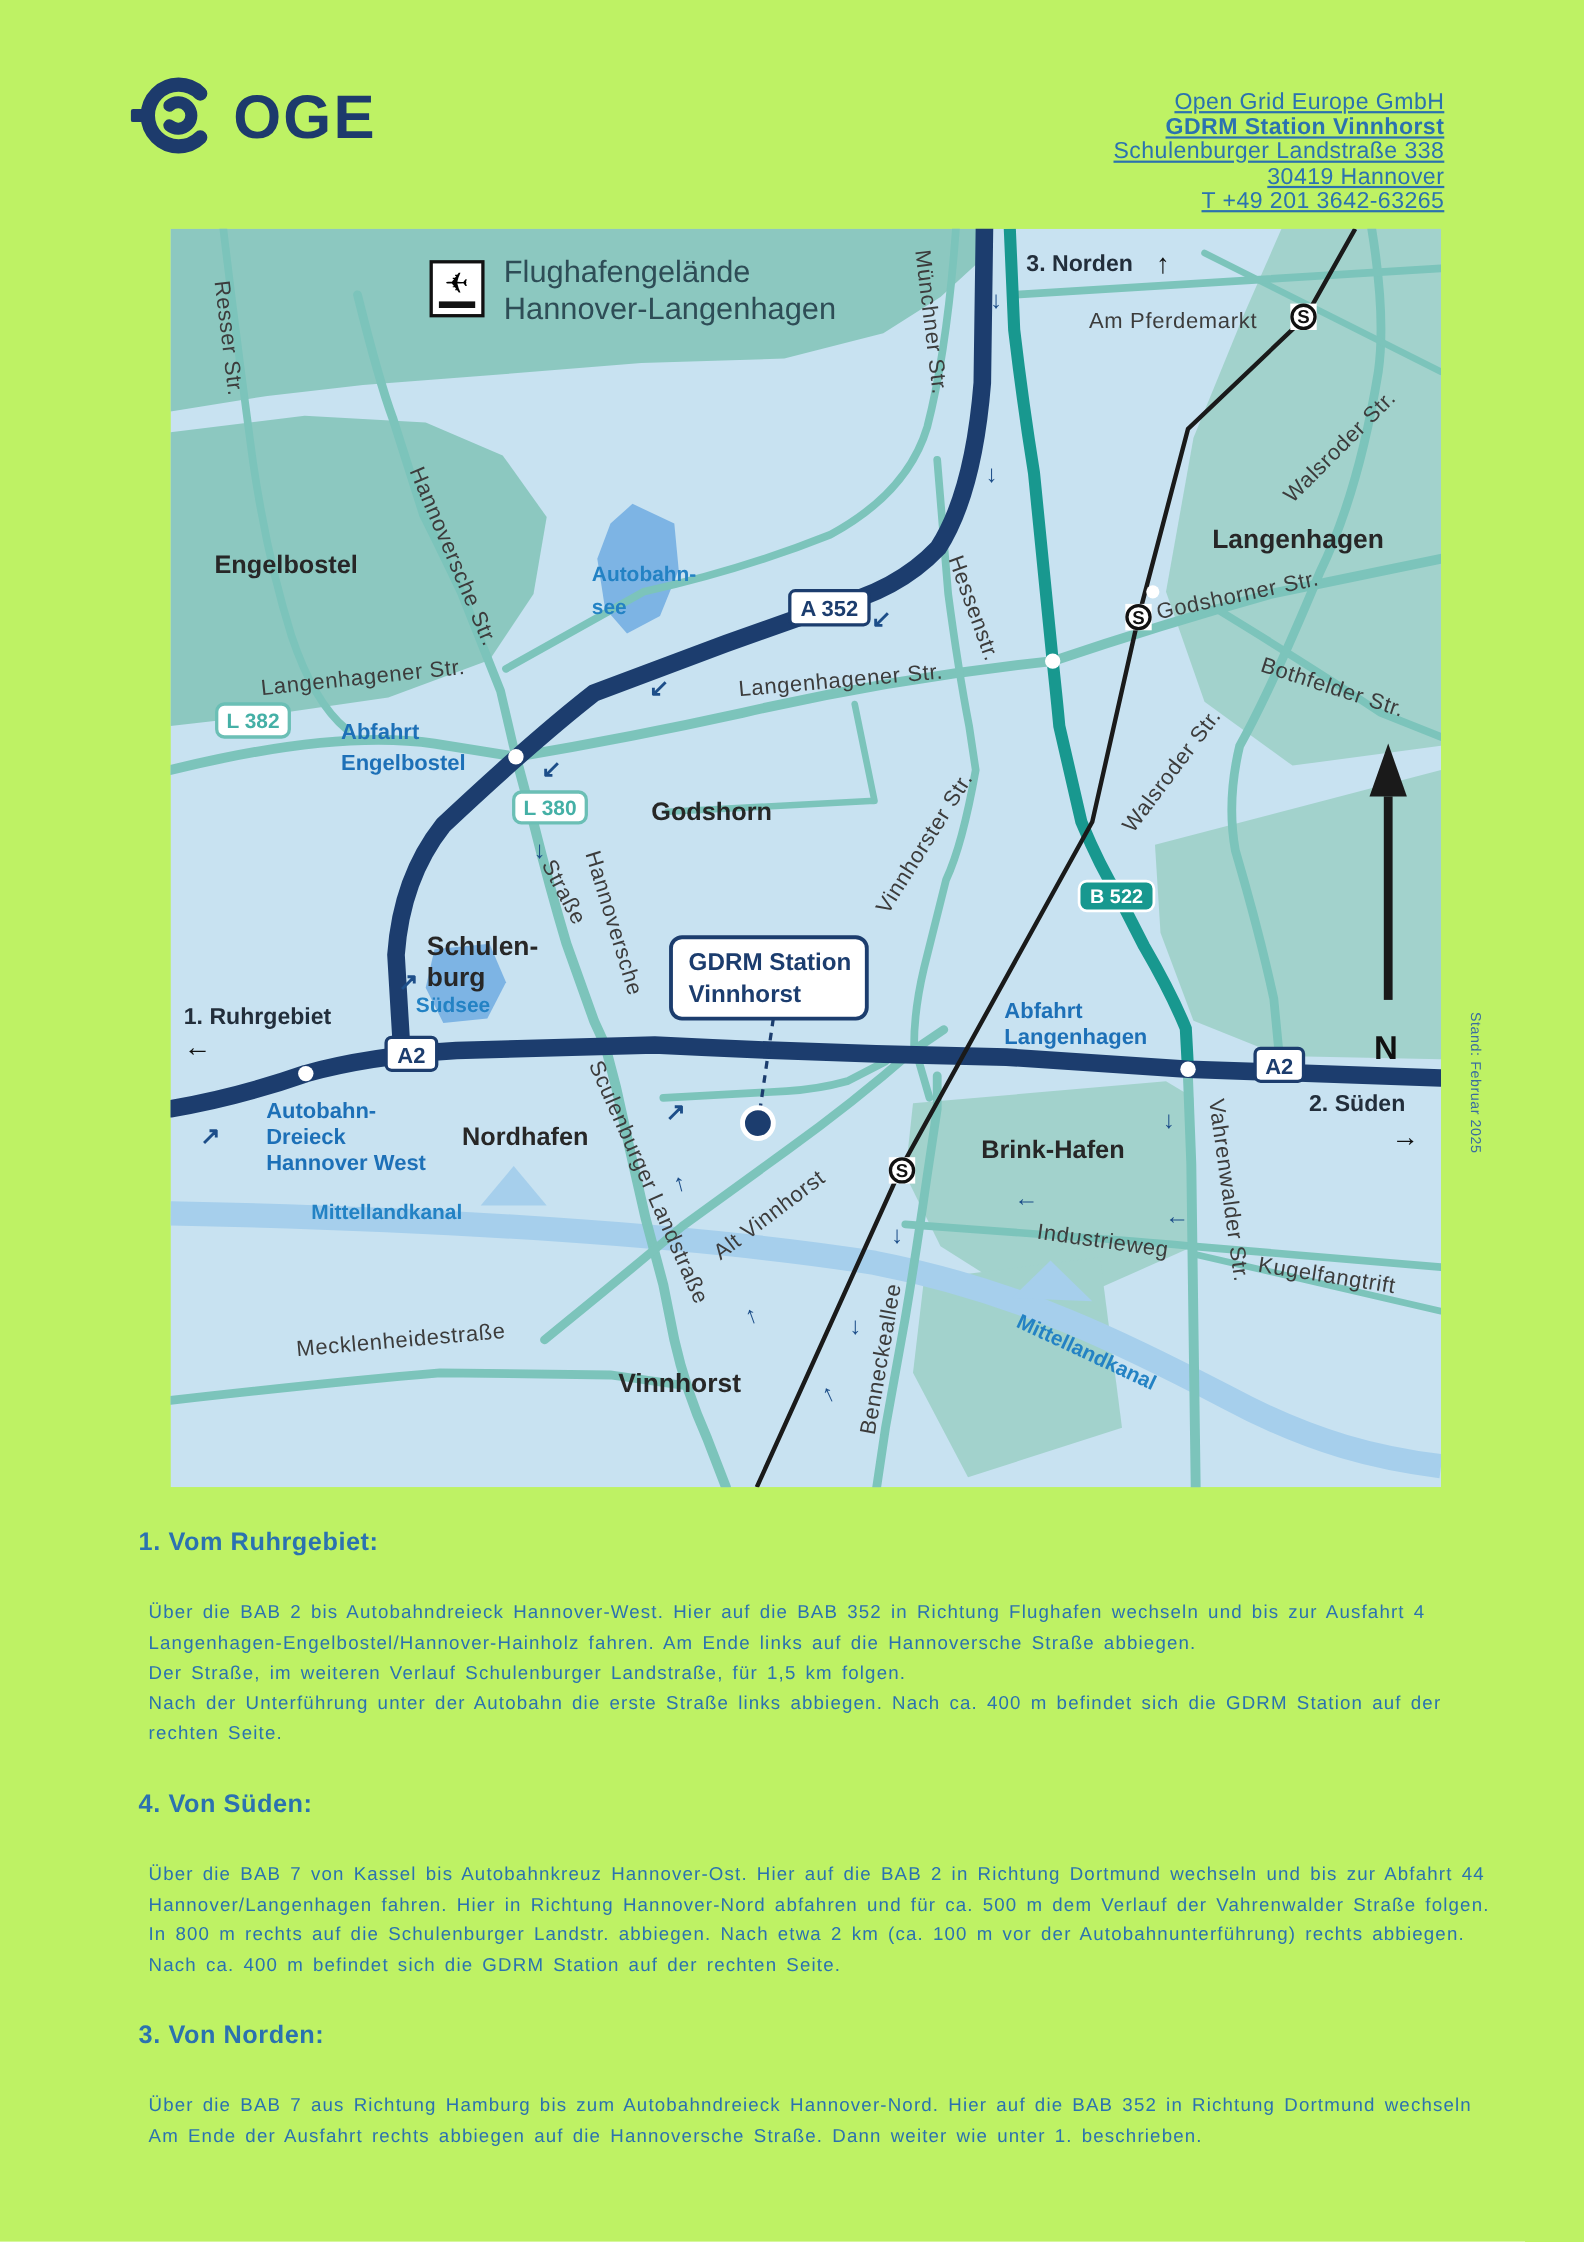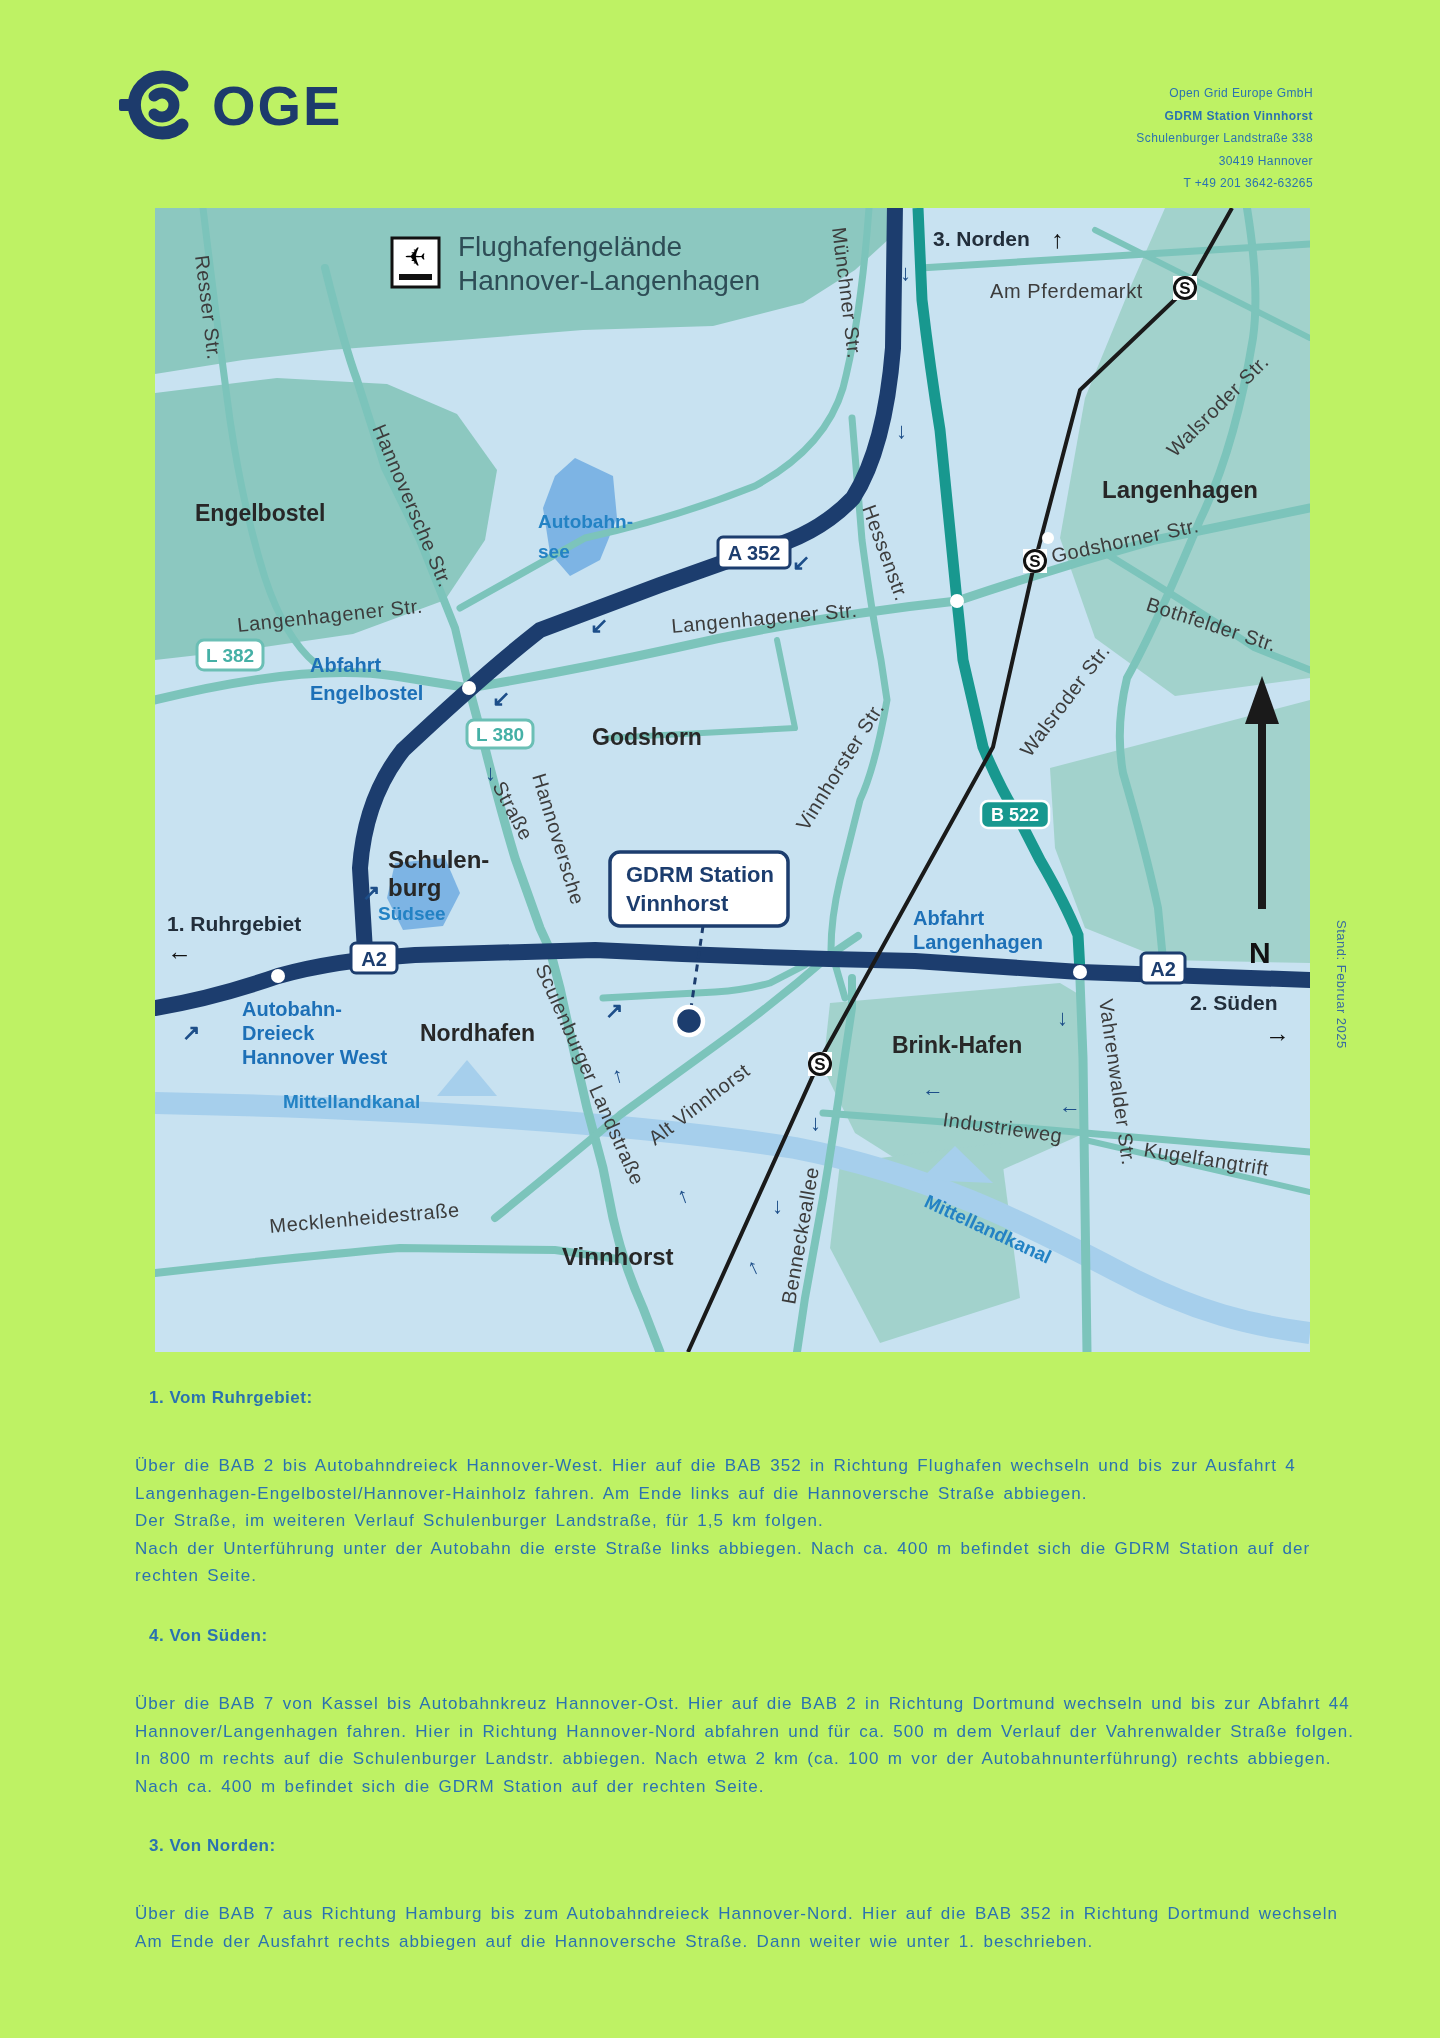--- a/index.html
+++ b/index.html
@@ -2,21 +2,21 @@
 <html><head>
 <meta charset="utf-8">
 <style>
   html,body{margin:0;padding:0;background:#fff;}
   #page{position:relative;width:1440px;height:2038px;background:#bef264;overflow:hidden;
         font-family:"Liberation Sans", sans-serif;}
   
   #logo{position:absolute;left:118px;top:70px;display:flex;align-items:center;gap:14px;}
   #logo .word{font-size:56px;font-weight:bold;color:#1d3b6c;letter-spacing:2px;}
   #address{position:absolute;right:127px;top:82px;text-align:right;color:#2b72b0;
-           font-size:12px;line-height:22.5px;letter-spacing:.4px;}
+           font-size:21px;line-height:22.5px;letter-spacing:.4px;text-decoration:underline;}
   #address .b{font-weight:bold;}
   
   #map{position:absolute;left:155px;top:208px;width:1155px;height:1144px;}
   svg text{font-family:"Liberation Sans", sans-serif;}
   .lbl-city{fill:#272727;font-size:23px;font-weight:bold;}
   .lbl-city-lg{fill:#272727;font-size:24px;font-weight:bold;}
   .lbl-street{fill:#3c3c3c;font-size:20px;font-weight:500;letter-spacing:.6px;}
   .lbl-blue{fill:#1d70b7;font-size:20px;font-weight:bold;}
   .lbl-water{fill:#2382c4;font-size:19px;font-weight:bold;}
   .lbl-dir{fill:#222e3b;font-size:21px;font-weight:bold;}
@@ -24,21 +24,21 @@
   .badge-a{fill:#1c3d6e;font-size:20px;font-weight:bold;}
   .badge-l{fill:#45b0a6;font-size:19px;font-weight:bold;}
   .badge-b{fill:#ffffff;font-size:18px;font-weight:bold;}
   .callout-t{fill:#1c3d6e;font-size:22px;font-weight:bold;}
   .arrow{fill:#1d4e89;font-size:22px;font-weight:bold;}
   .arrow-blk{fill:#111;font-size:25px;font-weight:bold;}
   .s-letter{fill:#111;font-size:17px;font-weight:bold;}
   
   #stand{position:absolute;left:1349px;top:920px;transform:rotate(90deg);transform-origin:0 0;
          color:#3a6d9f;font-size:13px;white-space:nowrap;letter-spacing:.5px;}
-  .sec-h{position:absolute;left:149px;color:#2b72b0;font-size:17px;font-weight:bold;letter-spacing:.5px;}
+  .sec-h{position:absolute;left:126px;color:#2b72b0;font-size:23px;font-weight:bold;letter-spacing:.5px;}
   .para{position:absolute;left:135px;width:1190px;color:#2b72b0;font-size:17px;
         line-height:27.5px;letter-spacing:1.05px;word-spacing:2.5px;}
   .para div{white-space:nowrap;}
 </style>
 </head>
 <body>
 
 <div id="page">
 
   <div id="logo">

